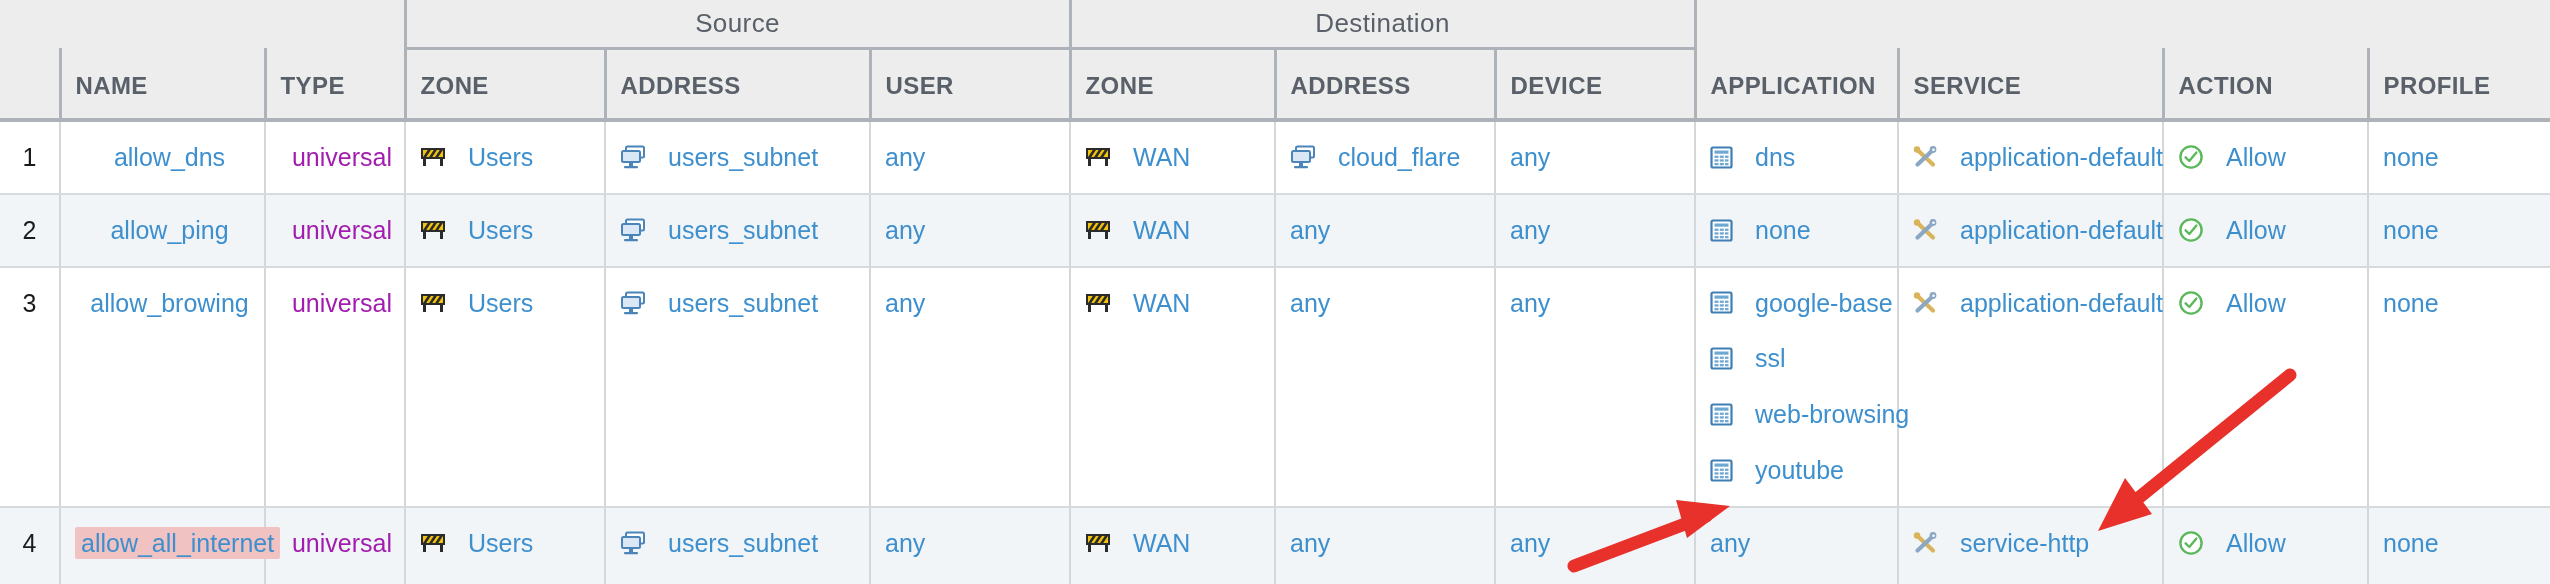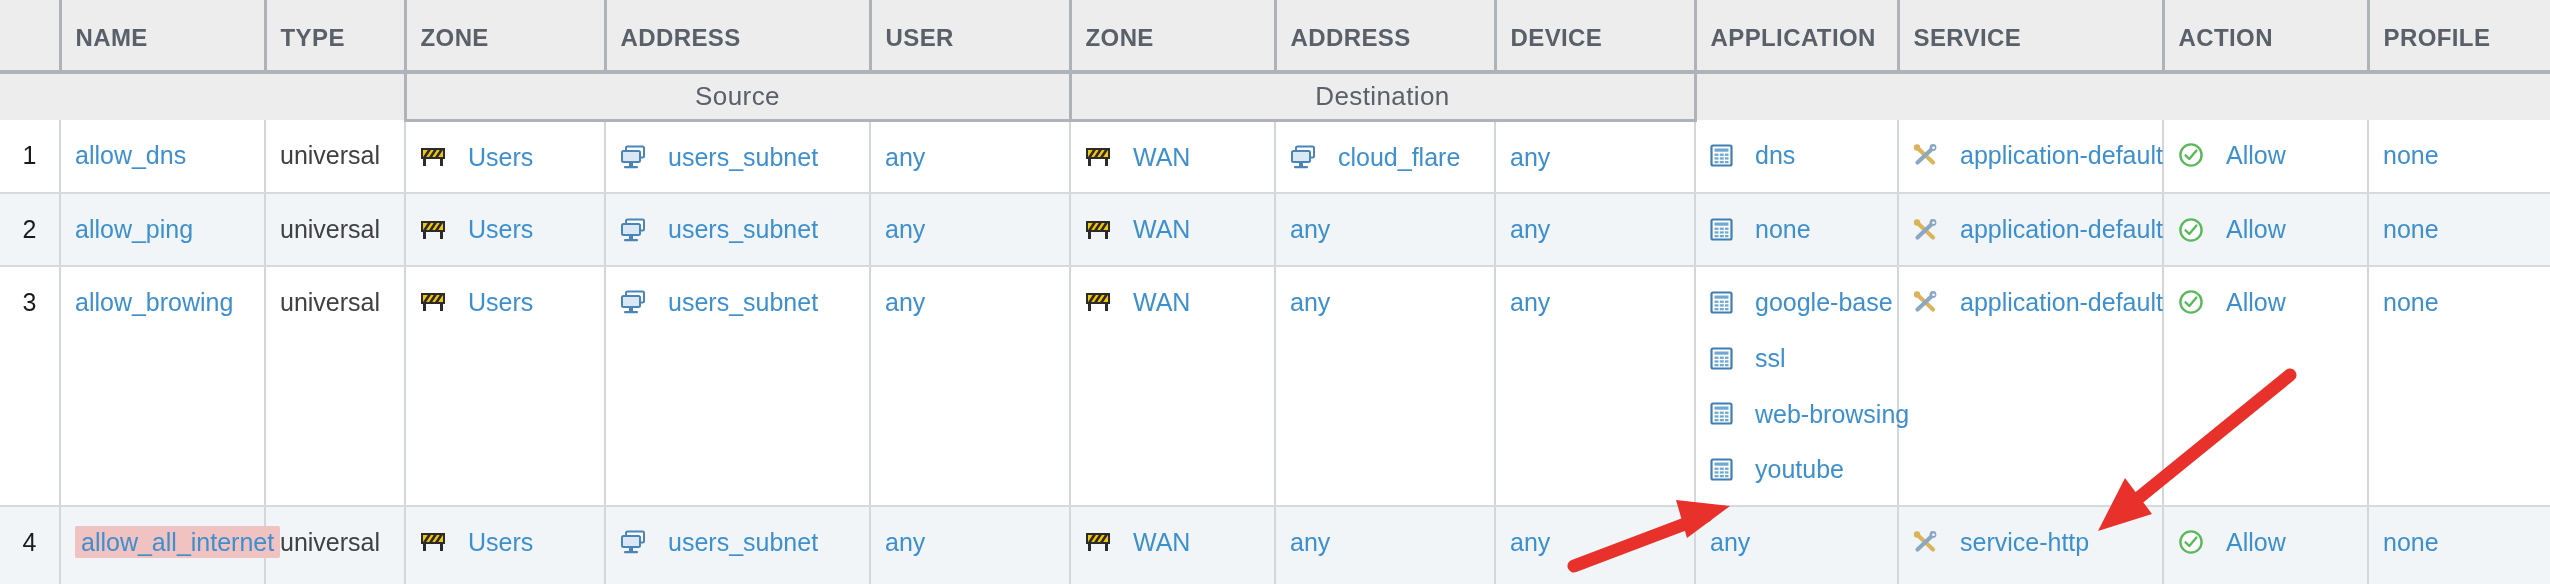--- a/index.html
+++ b/index.html
@@ -71,28 +71,29 @@
     vertical-align: top;
     background: #ffffff;
     height: 100%;
   }
   tbody tr.alt td { background: #f1f5f7; }
   tbody td.nob { border-left: none; }
 
   .cellpad {
     padding: 16px 0 16px 14px;
     line-height: 1.55;
+    text-align: center;
   }
   td.rownum .cellpad {
     padding-left: 0;
     text-align: center;
     color: #1b1b1b;
     font-size: 25px;
   }
-  .plain { color: #404040; }
+  .plain { color: #a21caf; }
   .link  { color: #3d8fce; }
   .lnk-row {
     display: flex;
     align-items: center;
     gap: 22px;
     white-space: nowrap;
     margin-bottom: 17px;
   }
   .lnk-row:last-child { margin-bottom: 0; }
   .lnk-row .lbl { color: #3d8fce; }
@@ -133,40 +134,40 @@
       <col style="width:220px">
       <col style="width:200px">
       <col style="width:203px">
       <col style="width:265px">
       <col style="width:205px">
       <col style="width:182px">
     </colgroup>
 
     <thead>
       <tr>
+        <th class="grp blank" colspan="3"></th>
+        <th class="grp" colspan="3">Source</th>
+        <th class="grp" colspan="3">Destination</th>
+        <th class="grp blank-l" colspan="4"></th>
+      </tr>
+      <tr>
         <th class="col nob"></th>
         <th class="col">NAME</th>
         <th class="col">TYPE</th>
         <th class="col">ZONE</th>
         <th class="col">ADDRESS</th>
         <th class="col">USER</th>
         <th class="col">ZONE</th>
         <th class="col">ADDRESS</th>
         <th class="col">DEVICE</th>
         <th class="col">APPLICATION</th>
         <th class="col">SERVICE</th>
         <th class="col">ACTION</th>
         <th class="col">PROFILE</th>
       </tr>
-      <tr>
-        <th class="grp blank" colspan="3"></th>
-        <th class="grp" colspan="3">Source</th>
-        <th class="grp" colspan="3">Destination</th>
-        <th class="grp blank-l" colspan="4"></th>
-      </tr>
     </thead>
 
     <tbody id="rules-body">
         <tr class="">
           <td class="rownum nob">
             <div class="cellpad">1</div>
           </td>
           <td>
             <div class="cellpad"><span class="link">allow_dns</span></div>
           </td>

